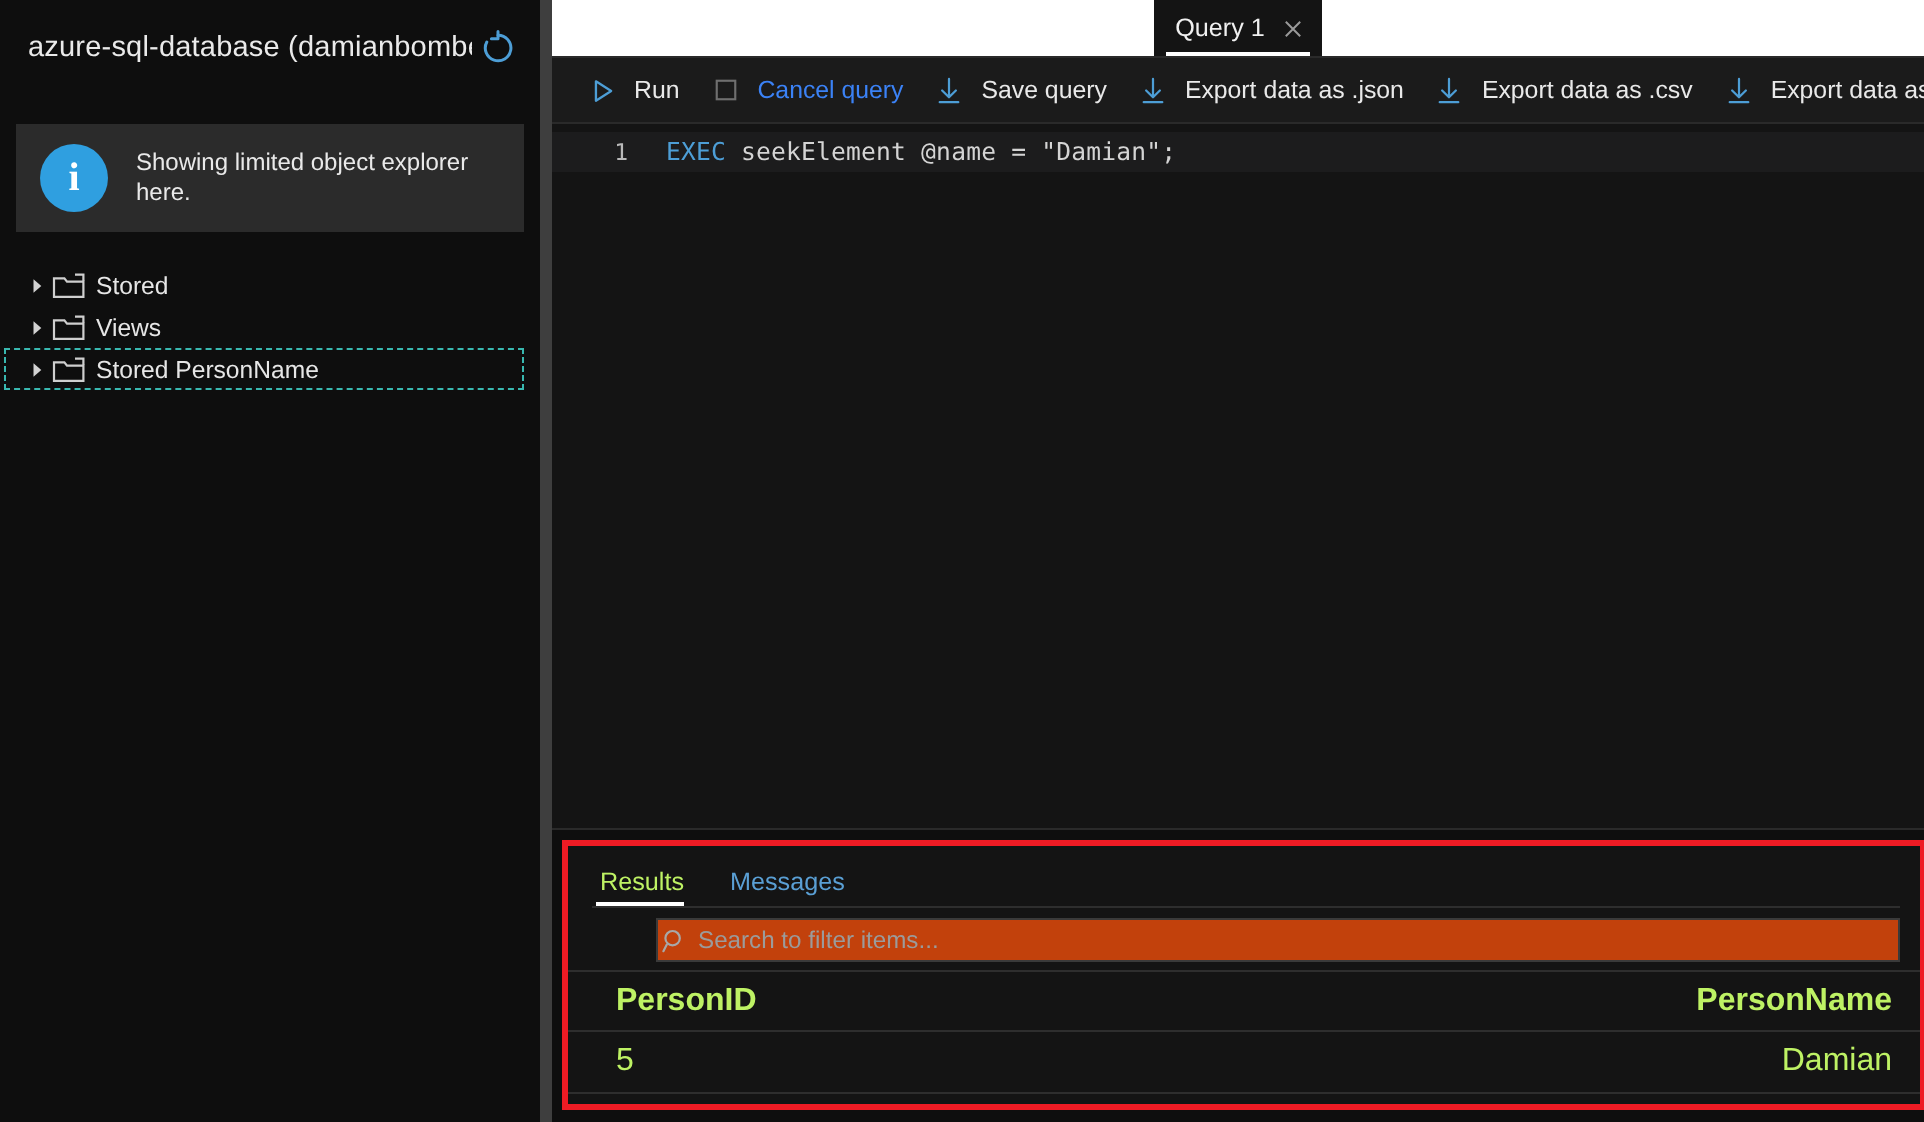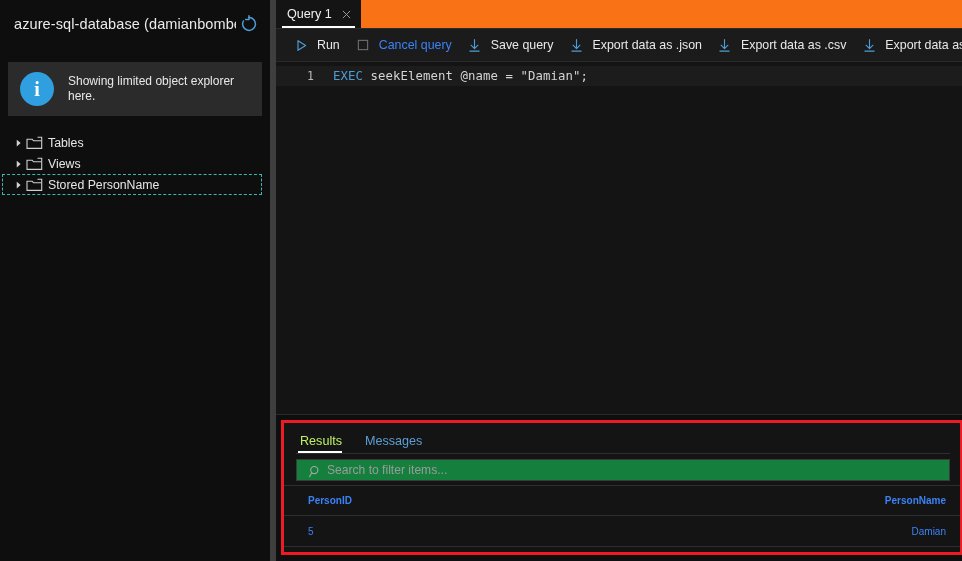--- a/index.html
+++ b/index.html
@@ -54,22 +54,23 @@
   .folder-icon{flex:0 0 auto;width:17px;height:14px;margin-right:5px;display:block;}
   .tree-label{font-size:12.3px;color:#e6e6e6;white-space:nowrap;}
 
   
   .splitter{width:6px;flex:0 0 6px;background:#3e3e3e;height:561px;}
 
   
   .main{flex:1 1 auto;display:flex;flex-direction:column;background:#141414;min-width:0;}
 
   .tabstrip{
-    height:28px;flex:0 0 28px;background:#f97316;display:flex;align-items:stretch;
+    height:28px;flex:0 0 28px;background:#ffffff;display:flex;align-items:stretch;
     border-bottom:1px solid #2a2a2a;
+    justify-content:center;
   }
   .qtab{
     display:flex;align-items:center;padding:0 8px 0 11px;background:#141414;
     position:relative;cursor:default;
   }
   .qtab .lbl{font-size:12.6px;color:#f0f0f0;}
   .qtab .xbtn{
     margin-left:8px;width:13px;height:13px;display:flex;align-items:center;
     justify-content:center;color:#9a9a9a;font-size:13px;line-height:1;cursor:pointer;
   }
@@ -129,37 +130,37 @@
   }
   .rtab.active{color:#bef264;}
   .rtab.active::after{
     content:"";position:absolute;left:0;right:9px;bottom:0;height:2px;background:#fff;
   }
   .rdiv{height:1px;background:#2e2e2e;margin:0 10px 0 12px;}
   .filter-row{
     flex:0 0 auto;padding:5px 10px 4px 12px;box-sizing:border-box;
   }
   .filter-box{
-    height:22px;border:1px solid #3a3a3a;background:#15803d;display:flex;
-    align-items:center;padding-left:12px;box-sizing:border-box;
+    height:22px;border:1px solid #3a3a3a;background:#c2410c;display:flex;
+    align-items:center;padding-left:2px;box-sizing:border-box;margin-left:32px;
   }
   .search-ico{flex:0 0 auto;width:13px;height:13px;margin-right:5px;display:block;}
   .filter-box input{
     flex:1 1 auto;background:transparent;border:0;outline:0;color:#d8d8d8;
     font-size:12.1px;font-family:"Liberation Sans",sans-serif;padding:0;
   }
   .filter-box input::placeholder{color:#9b9b9b;opacity:1;}
 
   .grid{flex:1 1 auto;min-height:0;display:flex;flex-direction:column;}
   .grow{
     display:flex;align-items:center;height:31px;flex:0 0 31px;box-sizing:border-box;
     border-bottom:1px solid #2e2e2e;padding:0 12px;
   }
   .grow.head{border-top:1px solid #2e2e2e;}
-  .gcell{font-size:10px;color:#3b82f6;padding-left:12px;}
+  .gcell{font-size:16px;color:#bef264;padding-left:12px;}
   .gcell.left{flex:1 1 auto;text-align:left;}
   .gcell.right{flex:0 0 auto;text-align:right;padding-right:2px;}
   .grow.head .gcell{font-weight:bold;}
 </style>
 </head>
 <body>
 
 <div class="app">
 
   <div class="sidebar">
@@ -188,21 +189,21 @@
           <svg viewBox="0 0 8 10" width="6" height="8" aria-hidden="true">
             <path d="M1 0.5 L6.2 5 L1 9.5 Z" fill="#d2d2d2"></path>
           </svg>
         </span>
         <span class="folder-icon">
           <svg viewBox="0 0 17 14" width="17" height="14" aria-hidden="true">
             <path d="M1 3.2 h5.2 l1.3 1.6 h8.2 v7.6 h-14.7 z" fill="none" stroke="#cfcfcf" stroke-width="1.1"></path>
             <path d="M11.5 1.3 h4.2 v3.2" fill="none" stroke="#cfcfcf" stroke-width="1.1"></path>
           </svg>
         </span>
-        <span class="tree-label">Tables</span>
+        <span class="tree-label">Stored</span>
       </div>
 
       <div class="tree-item">
         <span class="tw">
           <svg viewBox="0 0 8 10" width="6" height="8" aria-hidden="true">
             <path d="M1 0.5 L6.2 5 L1 9.5 Z" fill="#d2d2d2"></path>
           </svg>
         </span>
         <span class="folder-icon">
           <svg viewBox="0 0 17 14" width="17" height="14" aria-hidden="true">

